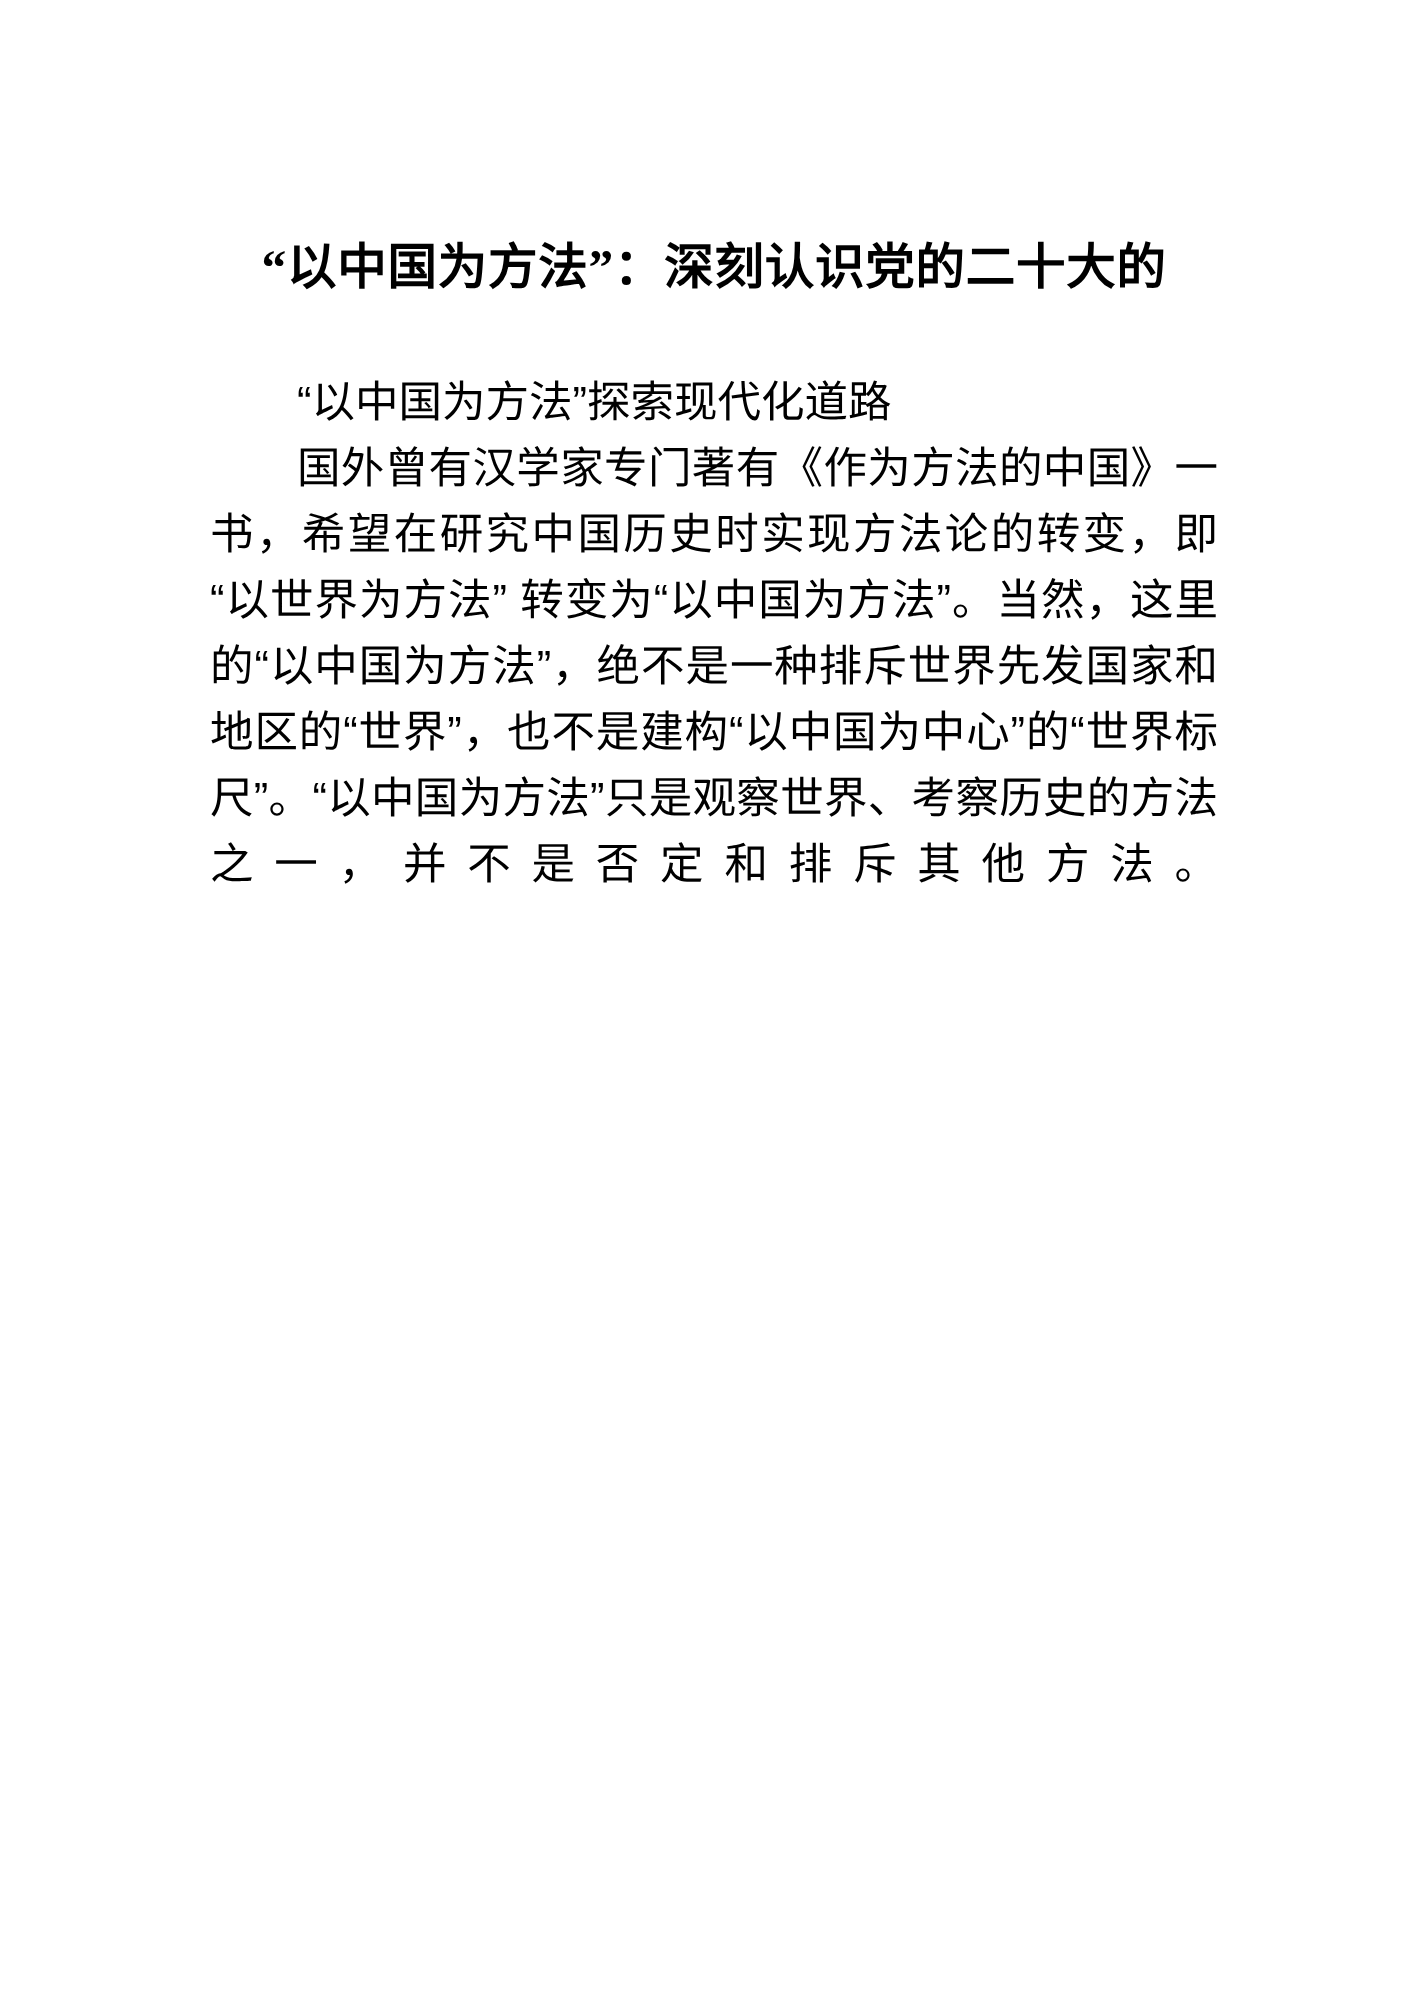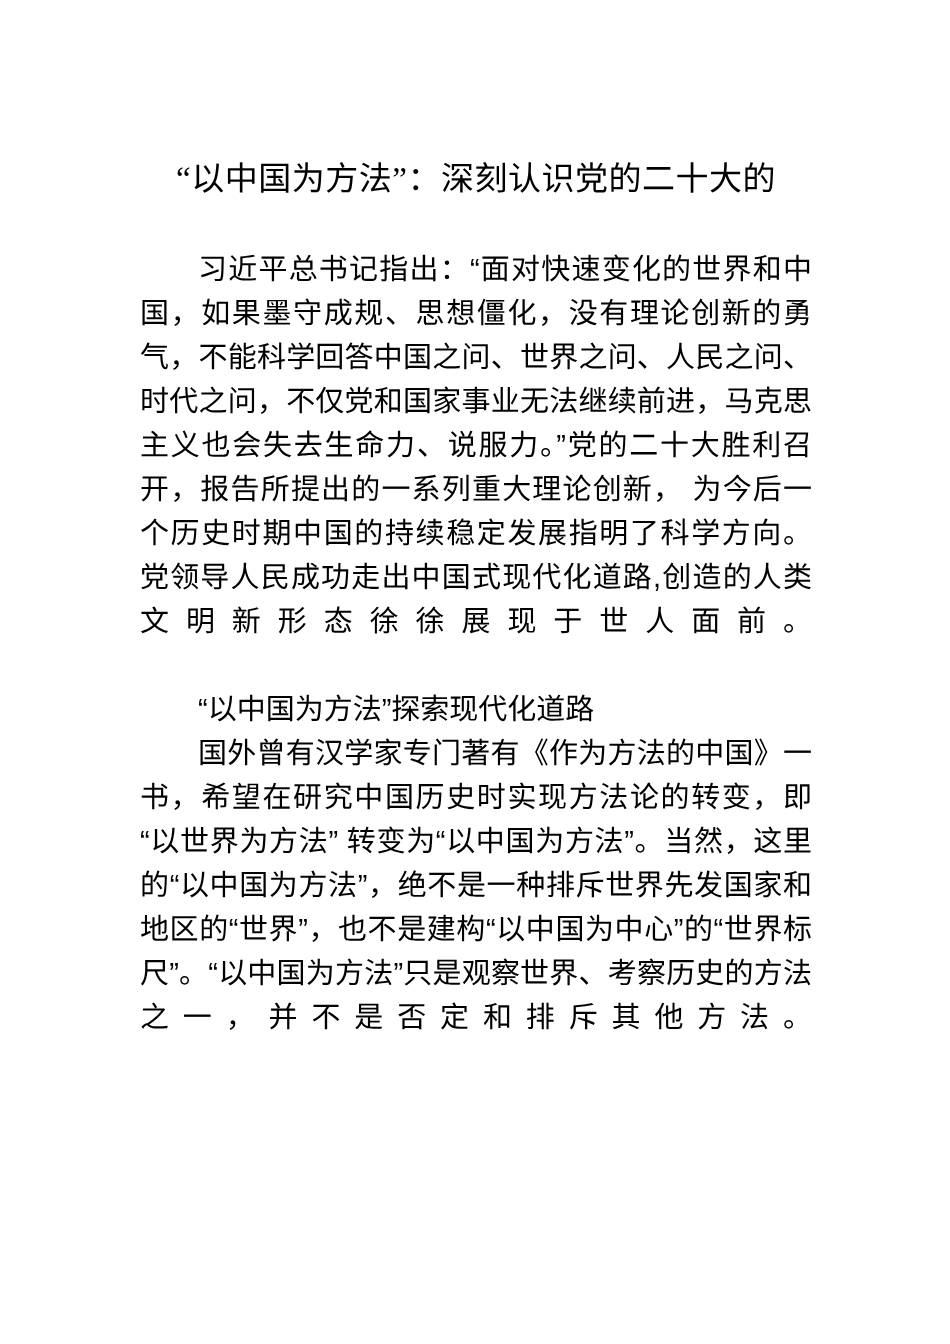--- a/index.html
+++ b/index.html
@@ -31,21 +31,21 @@
     left: 140px;
     top: 0;
     width: 672px;
   }
 
   
   .doc-title {
     font-family: "Liberation Serif", "DejaVu Serif", serif;
     font-size: 33px;
     line-height: 48px;
-    font-weight: 400;
+    font-weight: 700;
     text-align: center;
     letter-spacing: 0.5px;
     margin: 0;
     padding-top: 155px;
     color: #000000;
   }
   .doc-title .t-line {
     display: block;
   }
 
@@ -86,19 +86,18 @@
 <body>
 
 <div class="page">
   <div class="content">
 
     <h1 class="doc-title">
       <span class="t-line">“以中国为方法”：深刻认识党的二十大的</span>
     </h1>
 
     <div class="body-block">
-      <p class="para">习近平总书记指出：“面对快速变化的世界和中国，如果墨守成规、思想僵化，没有理论创新的勇气，不能科学回答中国之问、世界之问、人民之问、时代之问，不仅党和国家事业无法继续前进，马克思主义也会失去生命力、说服力。”党的二十大胜利召开，报告所提出的一系列重大理论创新， 为今后一个历史时期中国的持续稳定发展指明了科学方向。 党领导人民成功走出中国式现代化道路,创造的人类文明新形态徐徐展现于世人面前。</p>
       <p class="subhead">“以中国为方法”探索现代化道路</p>
       <p class="para">国外曾有汉学家专门著有《作为方法的中国》一书，希望在研究中国历史时实现方法论的转变，即“以世界为方法” 转变为“以中国为方法”。当然，这里的“以中国为方法”，绝不是一种排斥世界先发国家和地区的“世界”，也不是建构“以中国为中心”的“世界标尺”。“以中国为方法”只是观察世界、考察历史的方法之一，并不是否定和排斥其他方法。</p>
     </div>
 
   </div>
 </div>
 
 </body></html>

